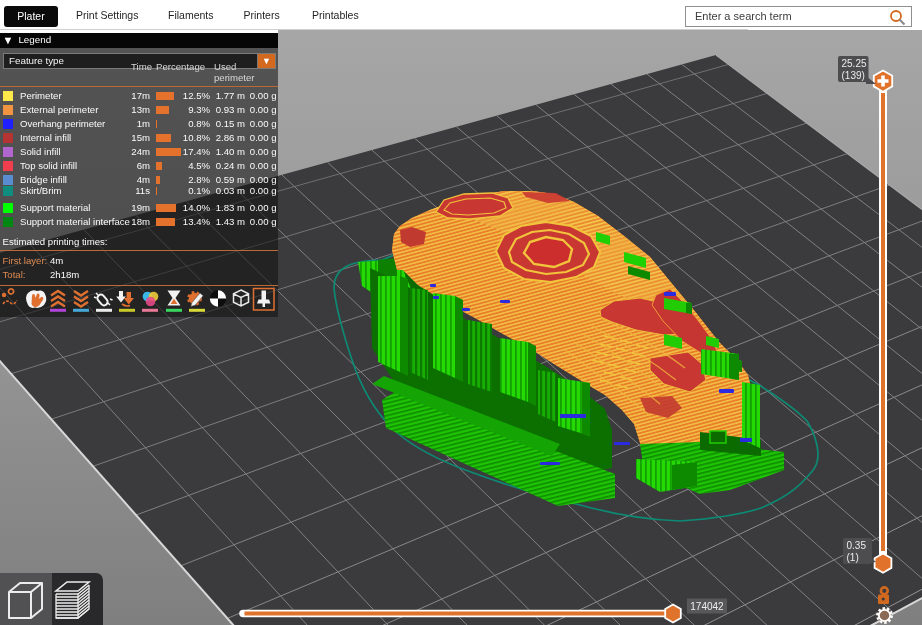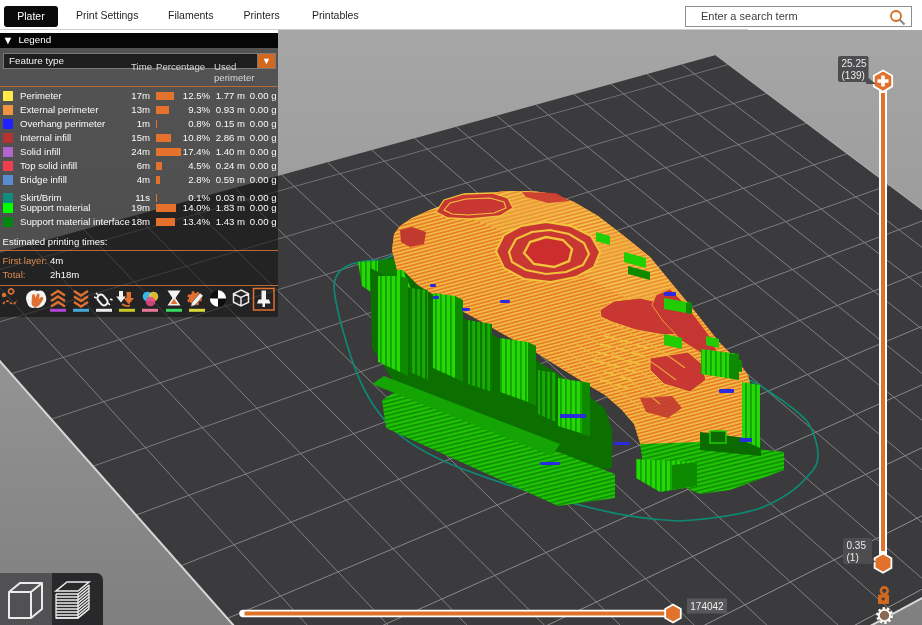--- a/index.html
+++ b/index.html
@@ -2,21 +2,21 @@
 <html><head><meta charset="utf-8"><style>
 * { margin:0; padding:0; box-sizing:border-box; }
 html,body { width:922px; height:625px; overflow:hidden; background:#fff;
   font-family:"Liberation Sans", sans-serif; }
 #topbar { position:absolute; left:0; top:0; width:748px; height:30px; background:#ffffff;
   border-bottom:1px solid #cfcfcf; z-index:30; }
 .tab { position:absolute; top:0; height:30px; line-height:30px; font-size:10.5px; color:#1f1f1f; }
 #plater { position:absolute; left:4px; top:5.5px; width:54px; height:21.5px; background:#0a0a0a;
   border-radius:3px; color:#fff; font-size:10.5px; text-align:center; line-height:21.5px; }
 #search { position:absolute; left:685px; top:5.5px; width:227px; height:21px; border:1px solid #8f8f8f;
-  background:#fff; font-size:11px; color:#3c3c3c; line-height:19px; padding-left:15px; }
+  background:#fff; font-size:11px; color:#3c3c3c; line-height:19px; padding-left:9px; }
 #panel { position:absolute; left:0; top:33px; width:278px; height:284px;
   background:rgba(16,16,16,0.55); z-index:20; color:#fafafa; font-size:9.6px; }
 #phead { position:absolute; left:0; top:0; width:278px; height:14.5px; background:#060606;
   color:#fff; line-height:14.5px; padding-left:2.5px; font-size:9.8px; }
 #ftype { position:absolute; left:3px; top:19.7px; width:273px; height:16px; background:#1e1e1e;
   border:1px solid #7a7a7a; color:#f2f2f2; line-height:14px; padding-left:5px; font-size:9.8px; }
 #ftbtn { position:absolute; right:-1px; top:-1px; width:19px; height:16px; background:#d2691e;
   color:#fff; text-align:center; line-height:15px; font-size:9px; border:1px solid #7a7a7a; }
 .hdr { position:absolute; top:28px; color:#d8d8d8; }
 .r { position:absolute; left:0; width:278px; height:14px; line-height:14px; }
@@ -307,21 +307,21 @@
     </div>
 <div class="r" style="top:139.9px">
       <span class="sw" style="background:#5a8cd2"></span>
       <span class="nm">Bridge infill</span>
       <span class="tm">4m</span>
       <span class="bar" style="width:4.0px"></span>
       <span class="pc">2.8%</span>
       <span class="mm">0.59 m</span>
       <span class="gg">0.00 g</span>
     </div>
-<div class="r" style="top:158px">
+<div class="r" style="top:151px">
       <span class="sw" style="background:#108c7e"></span>
       <span class="nm">Skirt/Brim</span>
       <span class="tm">11s</span>
       <span class="bar" style="width:1.2px"></span>
       <span class="pc">0.1%</span>
       <span class="mm">0.03 m</span>
       <span class="gg">0.00 g</span>
     </div>
 <div class="r" style="top:167.8px">
       <span class="sw" style="background:#00ff00"></span>

